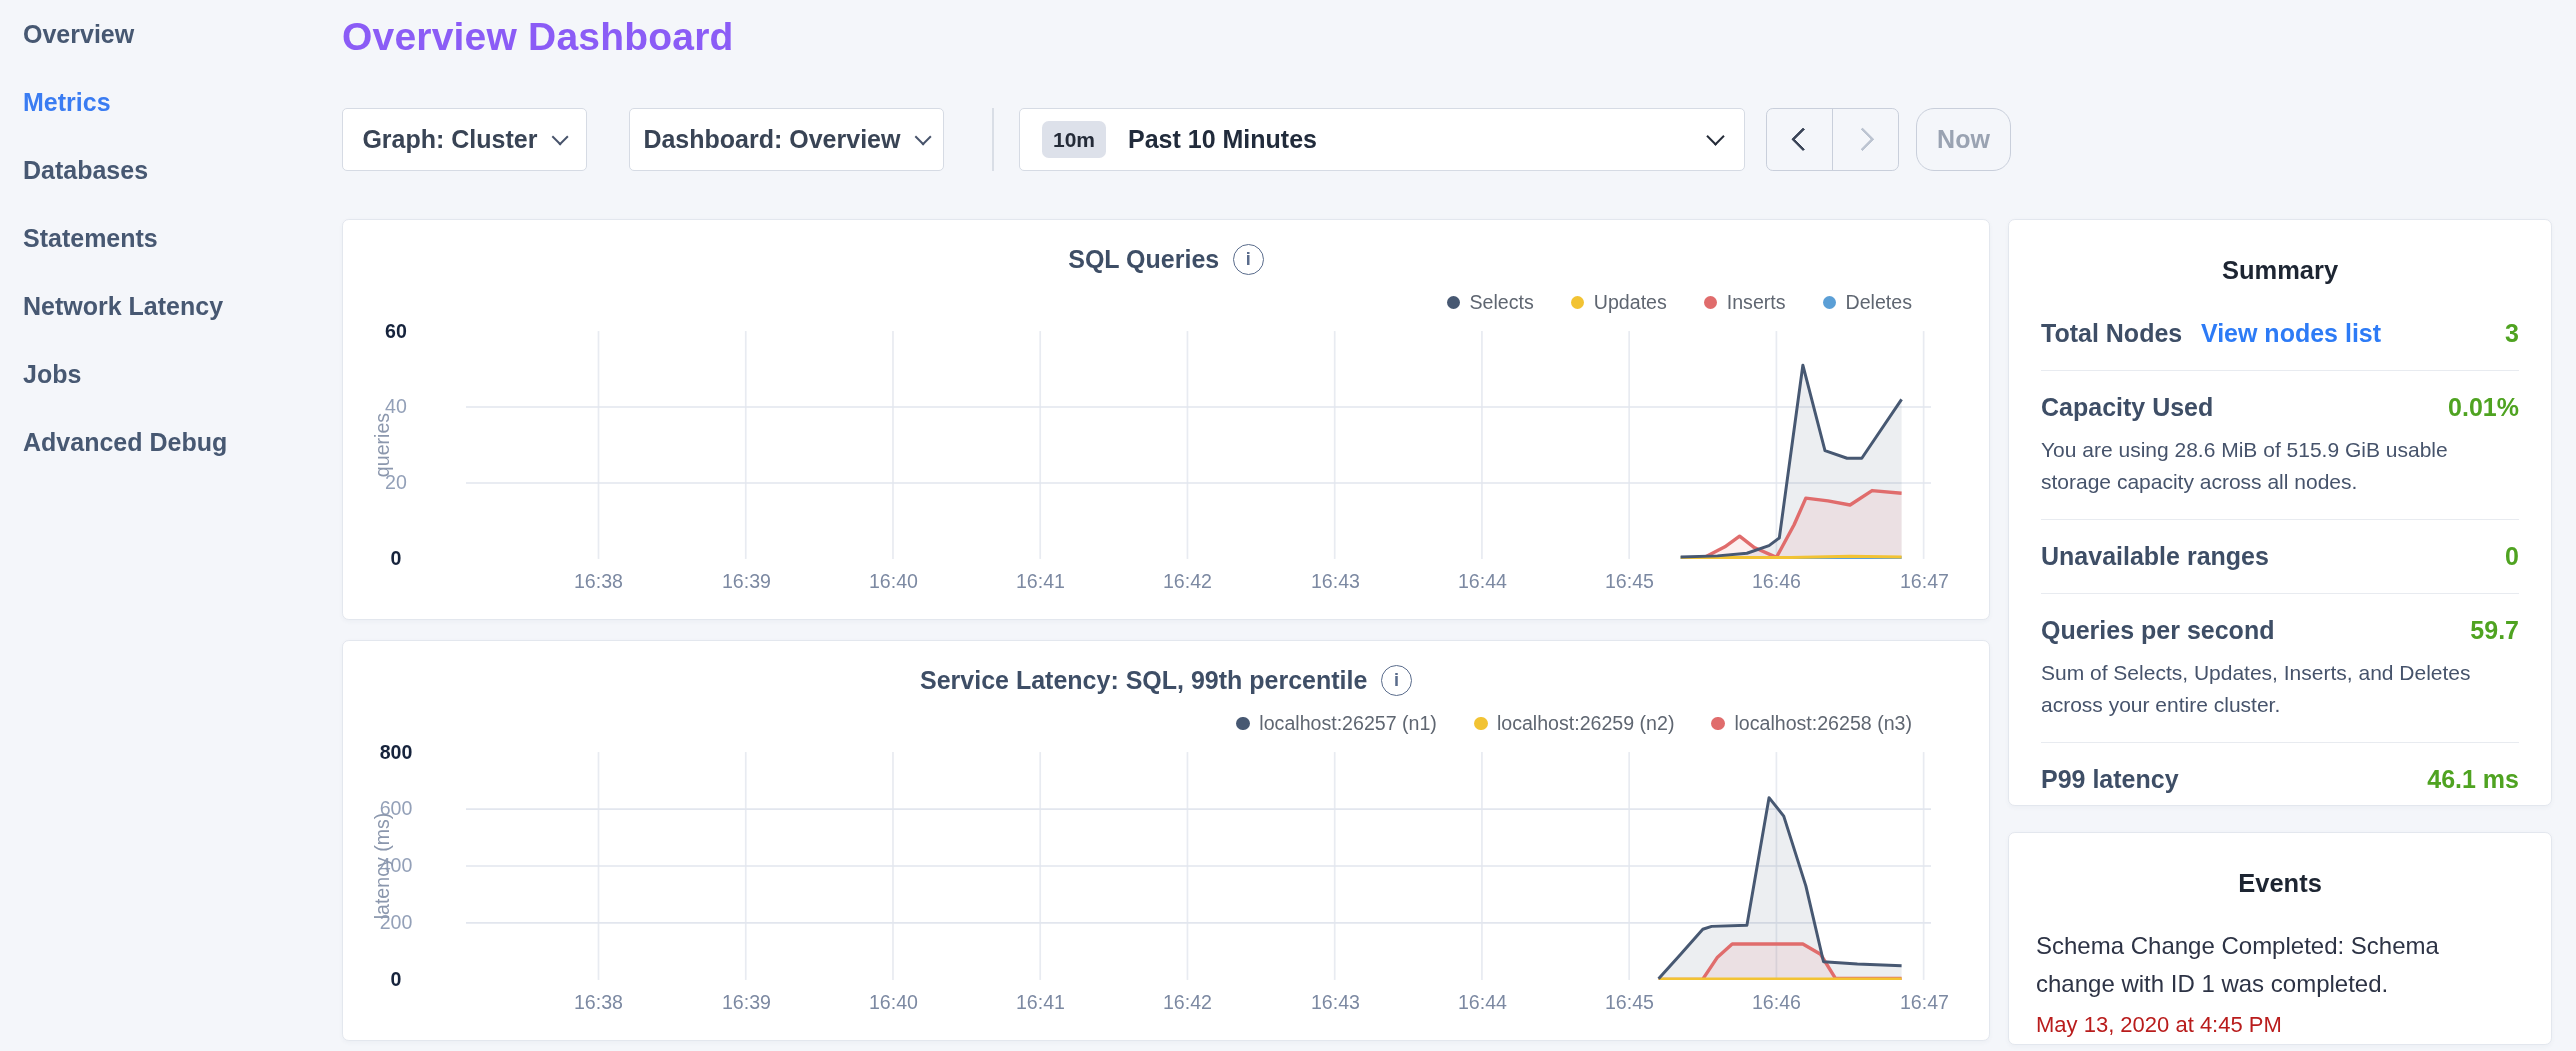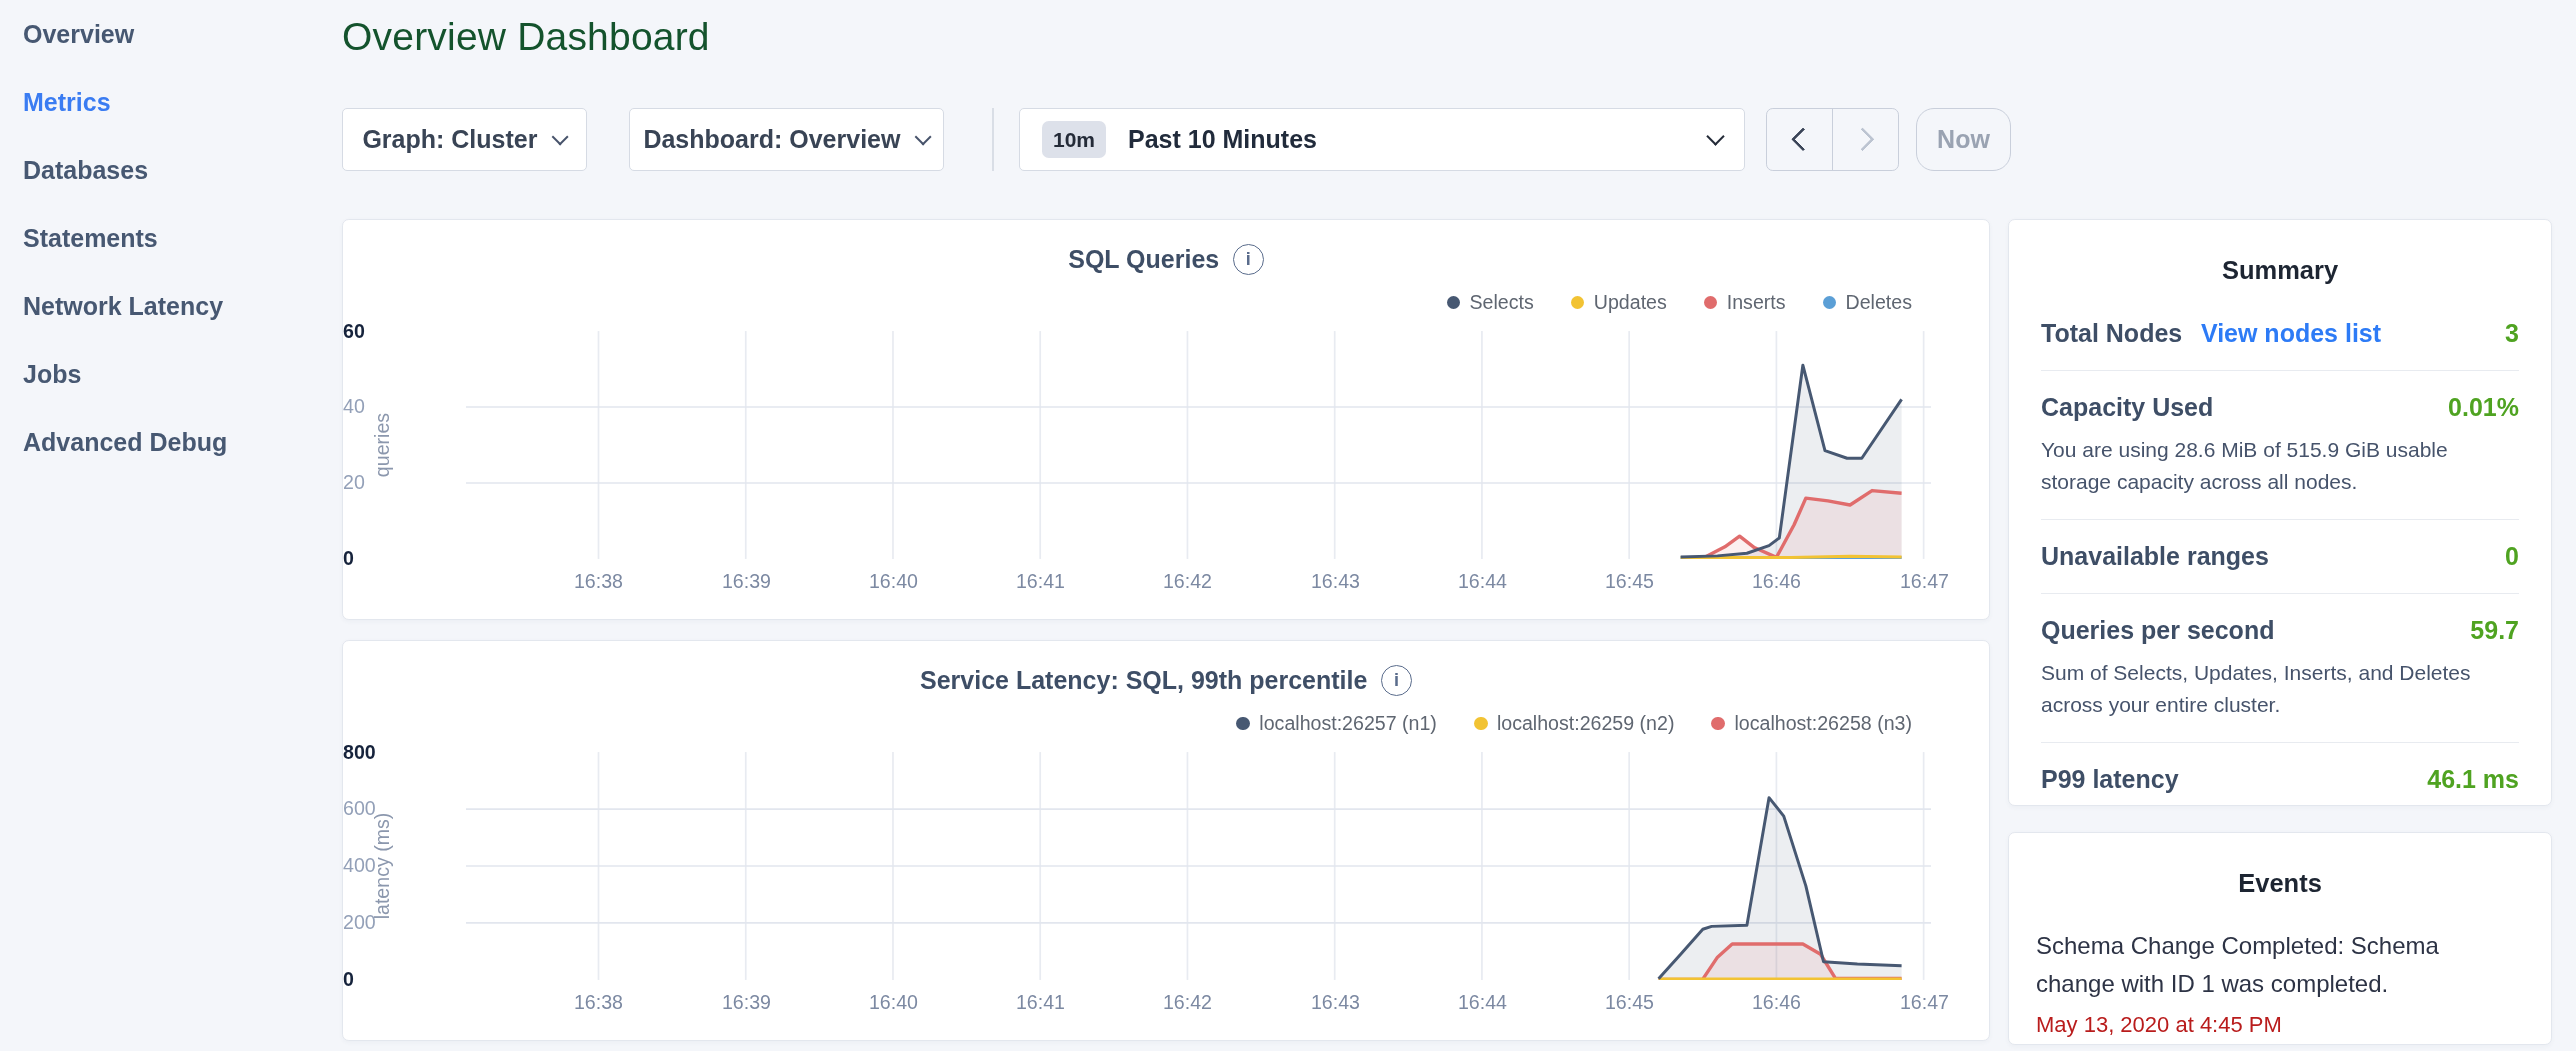--- a/index.html
+++ b/index.html
@@ -7,21 +7,21 @@
     width:2576px;height:1051px;position:relative;overflow:hidden;
     background:#f4f6fa;color:#242a35;
     font-family:"Liberation Sans", sans-serif;
     -webkit-font-smoothing:antialiased;
   }
   
   .sidebar{position:absolute;left:0;top:0;width:340px;height:1051px;}
   .sb-item{height:68px;line-height:68px;padding-left:23px;font-size:25px;font-weight:600;color:#475872;cursor:pointer;white-space:nowrap;}
   .sb-item.active{color:#3a7cf2;font-weight:700;}
   
-  .page-title{position:absolute;left:342px;top:15.3px;font-size:39px;font-weight:400;color:#14532d;margin:0;letter-spacing:0.2px;}
+  .page-title{position:absolute;left:342px;top:15.3px;font-size:39px;font-weight:700;color:#8b5cf6;margin:0;letter-spacing:0.2px;}
   
   .ctl{position:absolute;top:108px;height:63px;box-sizing:border-box;background:#fff;border:1.7px solid #d6dbe4;border-radius:5px;display:flex;align-items:center;cursor:pointer;}
   .dd1{left:342px;width:245px;justify-content:center;gap:17px;}
   .dd2{left:629px;width:315px;justify-content:center;gap:17px;}
   .ddlabel{font-size:25px;font-weight:bold;color:#394455;}
   .vdiv{position:absolute;left:992px;top:108px;width:1.7px;height:63px;background:#d9dee6;}
   .timesel{left:1019px;width:726px;padding:8px 22px;gap:22px;}
   .badge{background:#dde1ea;border-radius:6.8px;padding:6.8px 11px;font-size:21px;font-weight:bold;color:#242b38;}
   .tlabel{font-size:25px;font-weight:bold;color:#212b3b;flex:1;text-align:left;}
   .navgroup{position:absolute;left:1766px;top:108px;width:133px;height:63px;box-sizing:border-box;border:1.7px solid #c9cfdb;border-radius:6.8px;display:flex;background:transparent;}
@@ -39,21 +39,21 @@
   .chart-card{left:342px;width:1648px;height:401px;}
   
   .chead{display:flex;justify-content:center;align-items:center;gap:13.6px;padding-top:24px;}
   .ctitle{font-size:25px;font-weight:bold;color:#3e4e66;}
   .info-icon{width:29px;height:29px;border:1.7px solid #5a6c8c;border-radius:50%;display:inline-flex;align-items:center;justify-content:center;font-size:18px;font-weight:600;color:#5a6c8c;font-style:normal;}
   .legend{position:absolute;top:71px;right:77px;display:flex;gap:37px;align-items:center;}
   .litem{display:flex;align-items:center;gap:9.4px;}
   .ldot{width:13.6px;height:13.6px;border-radius:50%;}
   .llabel{font-size:19.6px;color:#5f6671;}
   .plot-svg{position:absolute;left:123px;top:111px;}
-  .ytick{position:absolute;left:0;width:106px;text-align:left;font-size:19.6px;color:#93a0b8;}
+  .ytick{position:absolute;left:0;width:106px;text-align:center;font-size:19.6px;color:#93a0b8;}
   .ytick.strong{color:#16233c;font-weight:bold;}
   .xtick{position:absolute;width:119px;text-align:center;font-size:19.6px;color:#7c89a2;top:350px;}
   .axis-unit{position:absolute;left:39px;font-size:19.6px;color:#8b97ad;white-space:nowrap;transform:translate(-50%,-50%) rotate(-90deg);}
   
   .sum-card{left:2008px;top:219px;width:544px;height:587px;padding:0 32px;}
   .ev-card{left:2008px;top:832px;width:544px;height:213px;padding:0 27px;overflow:hidden;}
   .panel-title{font-size:25.5px;font-weight:bold;color:#1d2532;text-align:center;padding-top:36px;}
   .sum-row{padding:22px 0;border-bottom:1.7px solid #e8ebf0;}
   .sum-row:last-child{border-bottom:none;}
   .sum-row .head{display:flex;align-items:baseline;gap:18.7px;}

